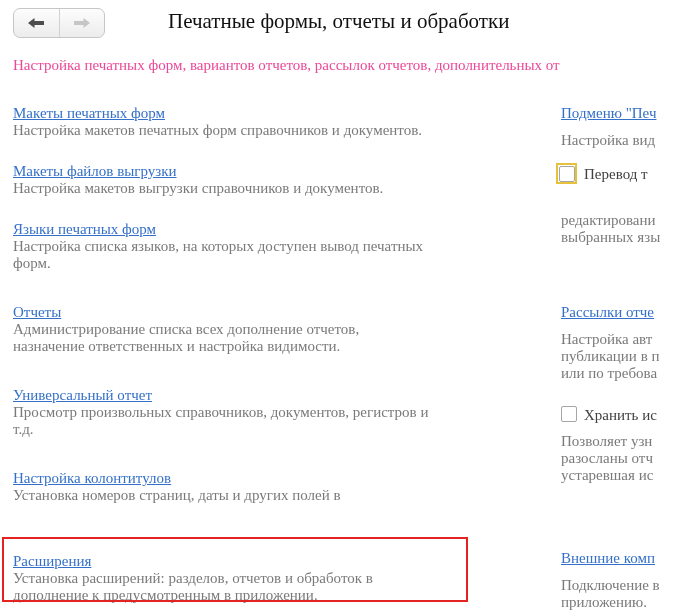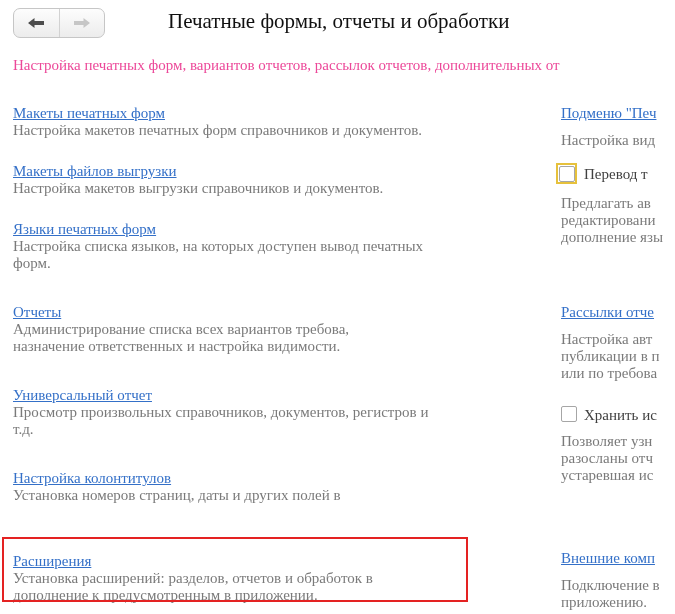--- a/index.html
+++ b/index.html
@@ -97,21 +97,21 @@
     <a class="link">Языки печатных форм</a>
     <div class="desc">
       <div class="dline">Настройка списка языков, на которых доступен вывод печатных</div>
       <div class="dline">форм.</div>
     </div>
   </div>
 
   <div class="lblock" style="top:303px">
     <a class="link">Отчеты</a>
     <div class="desc">
-      <div class="dline">Администрирование списка всех вариантов требова,</div>
+      <div class="dline">Администрирование списка всех дополнение отчетов,</div>
       <div class="dline">назначение ответственных и настройка видимости.</div>
     </div>
   </div>
 
   <div class="lblock" style="top:386px">
     <a class="link">Универсальный отчет</a>
     <div class="desc">
       <div class="dline">Просмотр произвольных справочников, документов, регистров и</div>
       <div class="dline">т.д.</div>
     </div>
@@ -134,23 +134,22 @@
 
   <div id="red-highlight"></div>
 
   <a class="link rpos" style="top:104px">Подменю "Печ</a>
   <div class="dline rpos" style="top:132px">Настройка вид</div>
 
   <div class="focus-ring">
     <div class="cb"></div>
   </div>
   <div class="cb-label" style="top:166px">Перевод т</div>
-  <div class="dline rpos" style="top:195px">Предлагать ав</div>
   <div class="dline rpos" style="top:212px">редактировани</div>
-  <div class="dline rpos" style="top:229px">дополнение язы</div>
+  <div class="dline rpos" style="top:229px">выбранных язы</div>
 
   <a class="link rpos" style="top:303px">Рассылки отче</a>
   <div class="dline rpos" style="top:331px">Настройка авт</div>
   <div class="dline rpos" style="top:348px">публикации в п</div>
   <div class="dline rpos" style="top:365px">или по требова</div>
 
   <div class="cb" id="checkbox2"></div>
   <div class="cb-label" style="top:407px">Хранить ис</div>
   <div class="dline rpos" style="top:433px">Позволяет узн</div>
   <div class="dline rpos" style="top:450px">разосланы отч</div>

